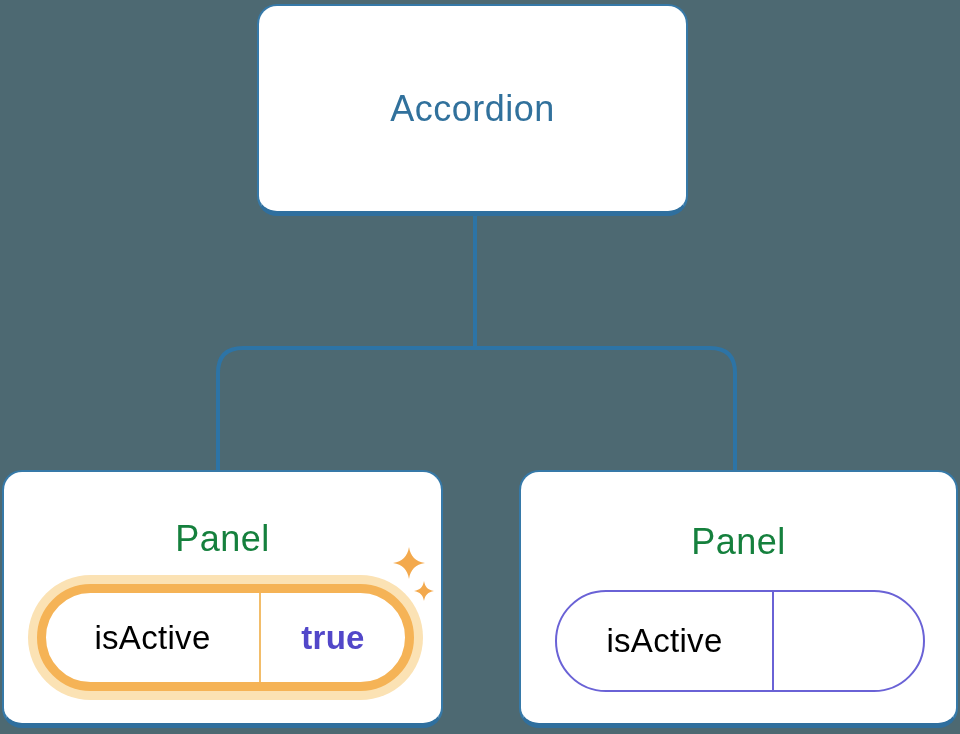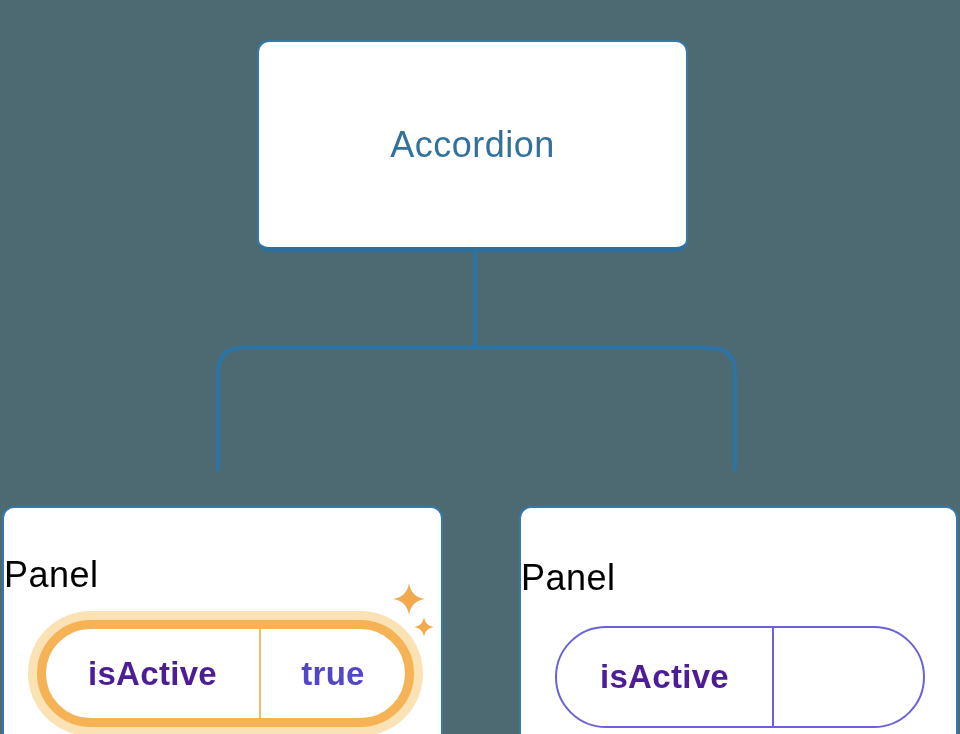--- a/index.html
+++ b/index.html
@@ -4,52 +4,52 @@
 <style>
   html,body{margin:0;padding:0;background:#4d6972;}
   .stage{
     position:relative;width:960px;height:734px;overflow:hidden;
     background:#4d6972;
     font-family:"Liberation Sans",sans-serif;
   }
   .connector-svg{position:absolute;left:0;top:0;}
   .node{
     position:absolute;background:#ffffff;box-sizing:border-box;
-    border:2px solid #3679a8;border-bottom:5px solid #2f6f9e;border-radius:12px;margin-top:36px;
+    border:2px solid #3679a8;border-bottom:5px solid #2f6f9e;border-radius:20px;
   }
   .node-root{
     left:257px;top:4px;width:431px;height:212px;
     display:flex;align-items:center;justify-content:center;
   }
   .node-label{color:#31719c;font-size:36px;font-weight:500;letter-spacing:.5px;}
   .panel{position:absolute;top:470px;height:258px;}
   .panel-left{left:2px;width:441px;}
   .panel-right{left:519px;width:439px;}
   .panel-title{
-    position:absolute;left:0;width:100%;
-    color:#000000;font-size:36px;font-weight:500;letter-spacing:.5px;line-height:36px;
+    position:absolute;left:0;width:100%;text-align:center;
+    color:#15803d;font-size:36px;font-weight:500;letter-spacing:.5px;line-height:36px;
   }
   .panel-left .panel-title{top:49px;}
   .panel-right .panel-title{top:52px;}
   .pill{
     position:absolute;background:#ffffff;box-sizing:border-box;
     display:flex;align-items:stretch;
   }
   .pill-active{
     left:33px;top:112px;width:377px;height:107px;
     border:9px solid #f5b356;border-radius:54px;
     box-shadow:0 0 0 9px #fbe2b4;
   }
   .pill-inactive{
     left:34px;top:118px;width:370px;height:102px;
     border:2px solid #6a62d6;border-radius:51px;
   }
   .cell{
     display:flex;align-items:center;justify-content:center;
-    font-size:33px;color:#4c1d95;letter-spacing:.3px;font-weight:bold;
+    font-size:33px;color:#000000;letter-spacing:.3px;
   }
   .pill-active  .cell-key{flex:0 0 213px;}
   .pill-inactive .cell-key{flex:0 0 215px;}
   .cell-val{flex:1;}
   .pill-active .cell-val{font-weight:bold;color:#5247c9;}
   .divider{width:2px;}
   .divider-gold{background:#f2bd6a;}
   .divider-purple{background:#6a62d6;}
   .sparkles{position:absolute;left:389px;top:75px;}
 </style>

